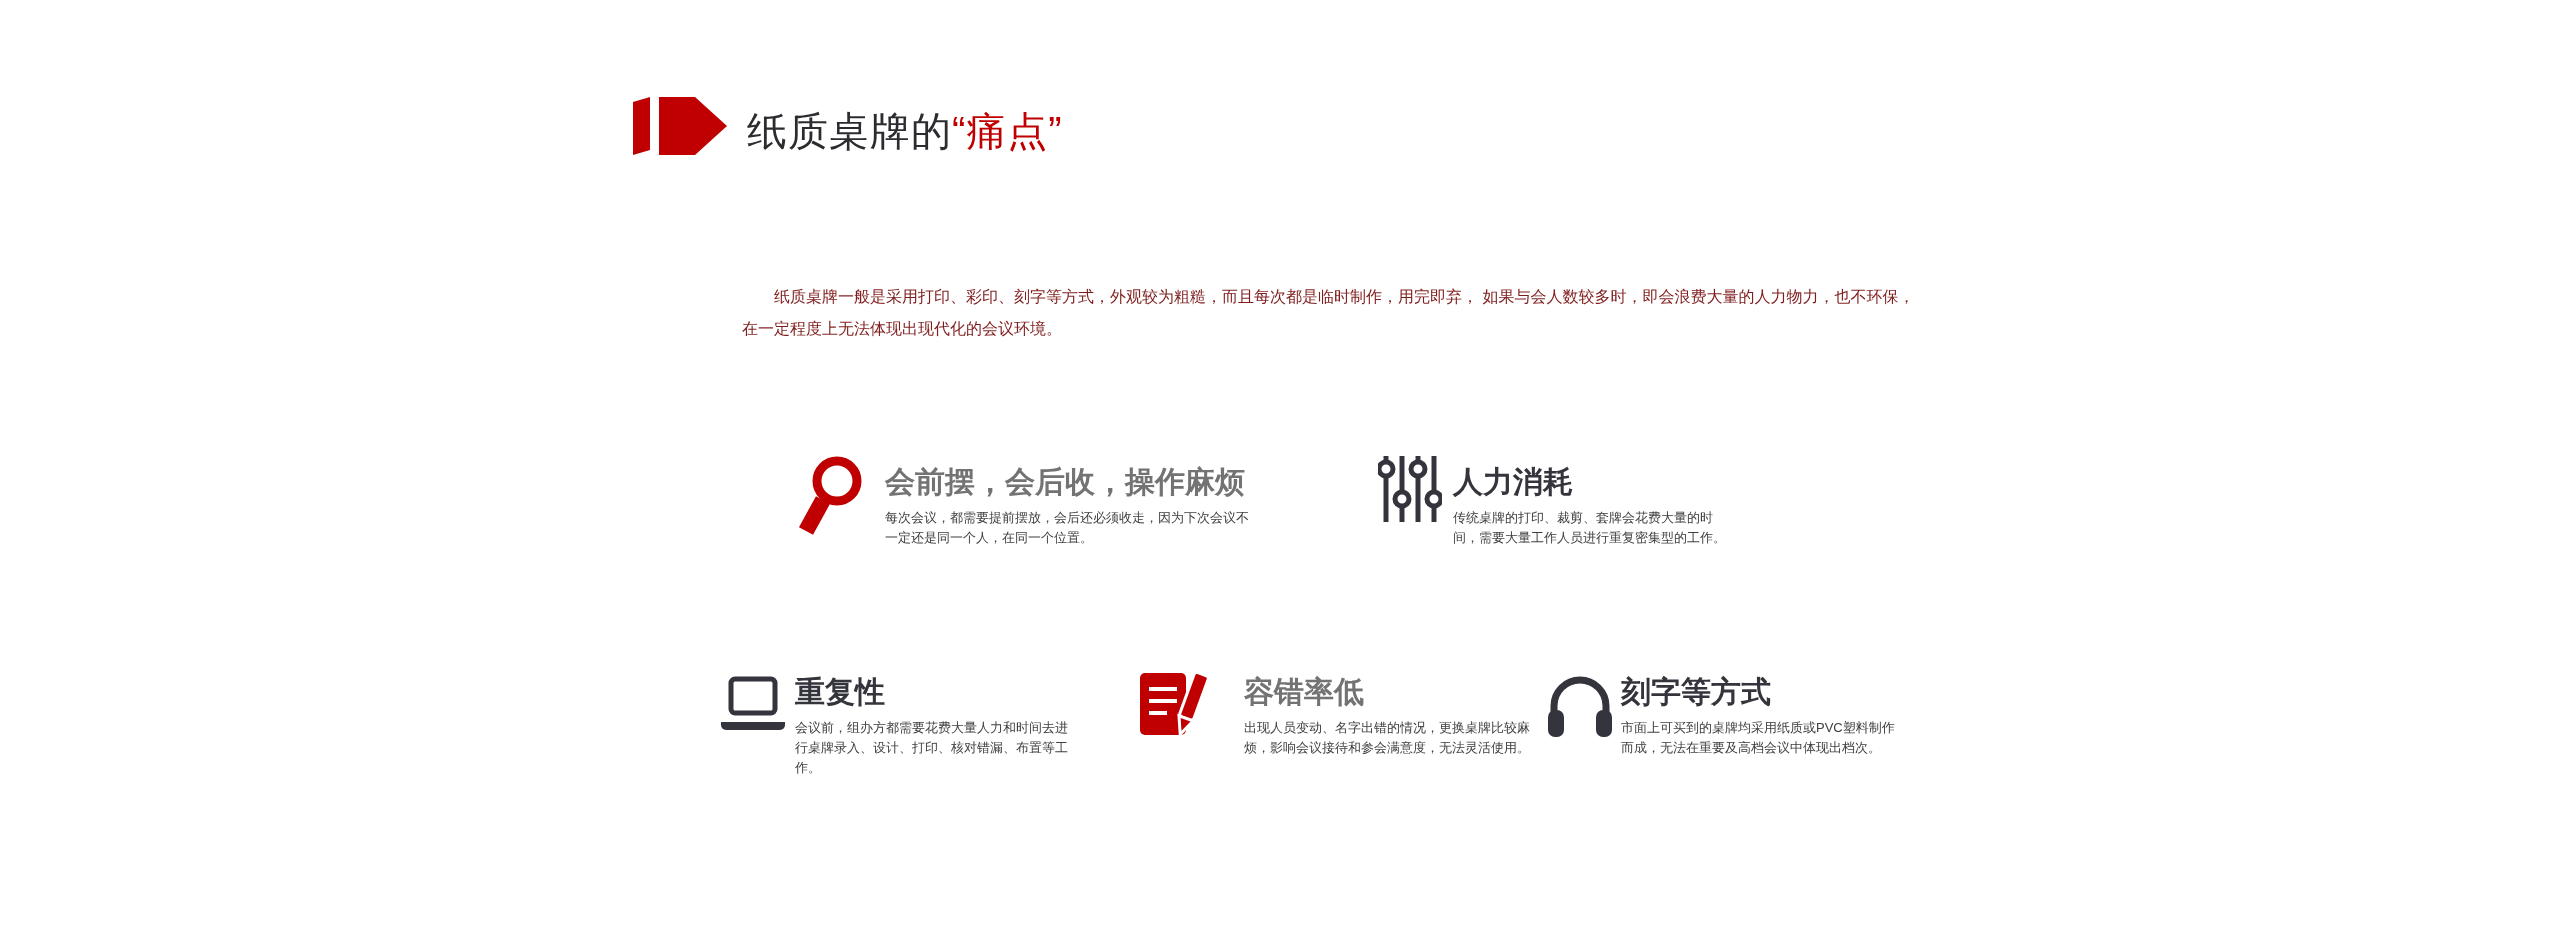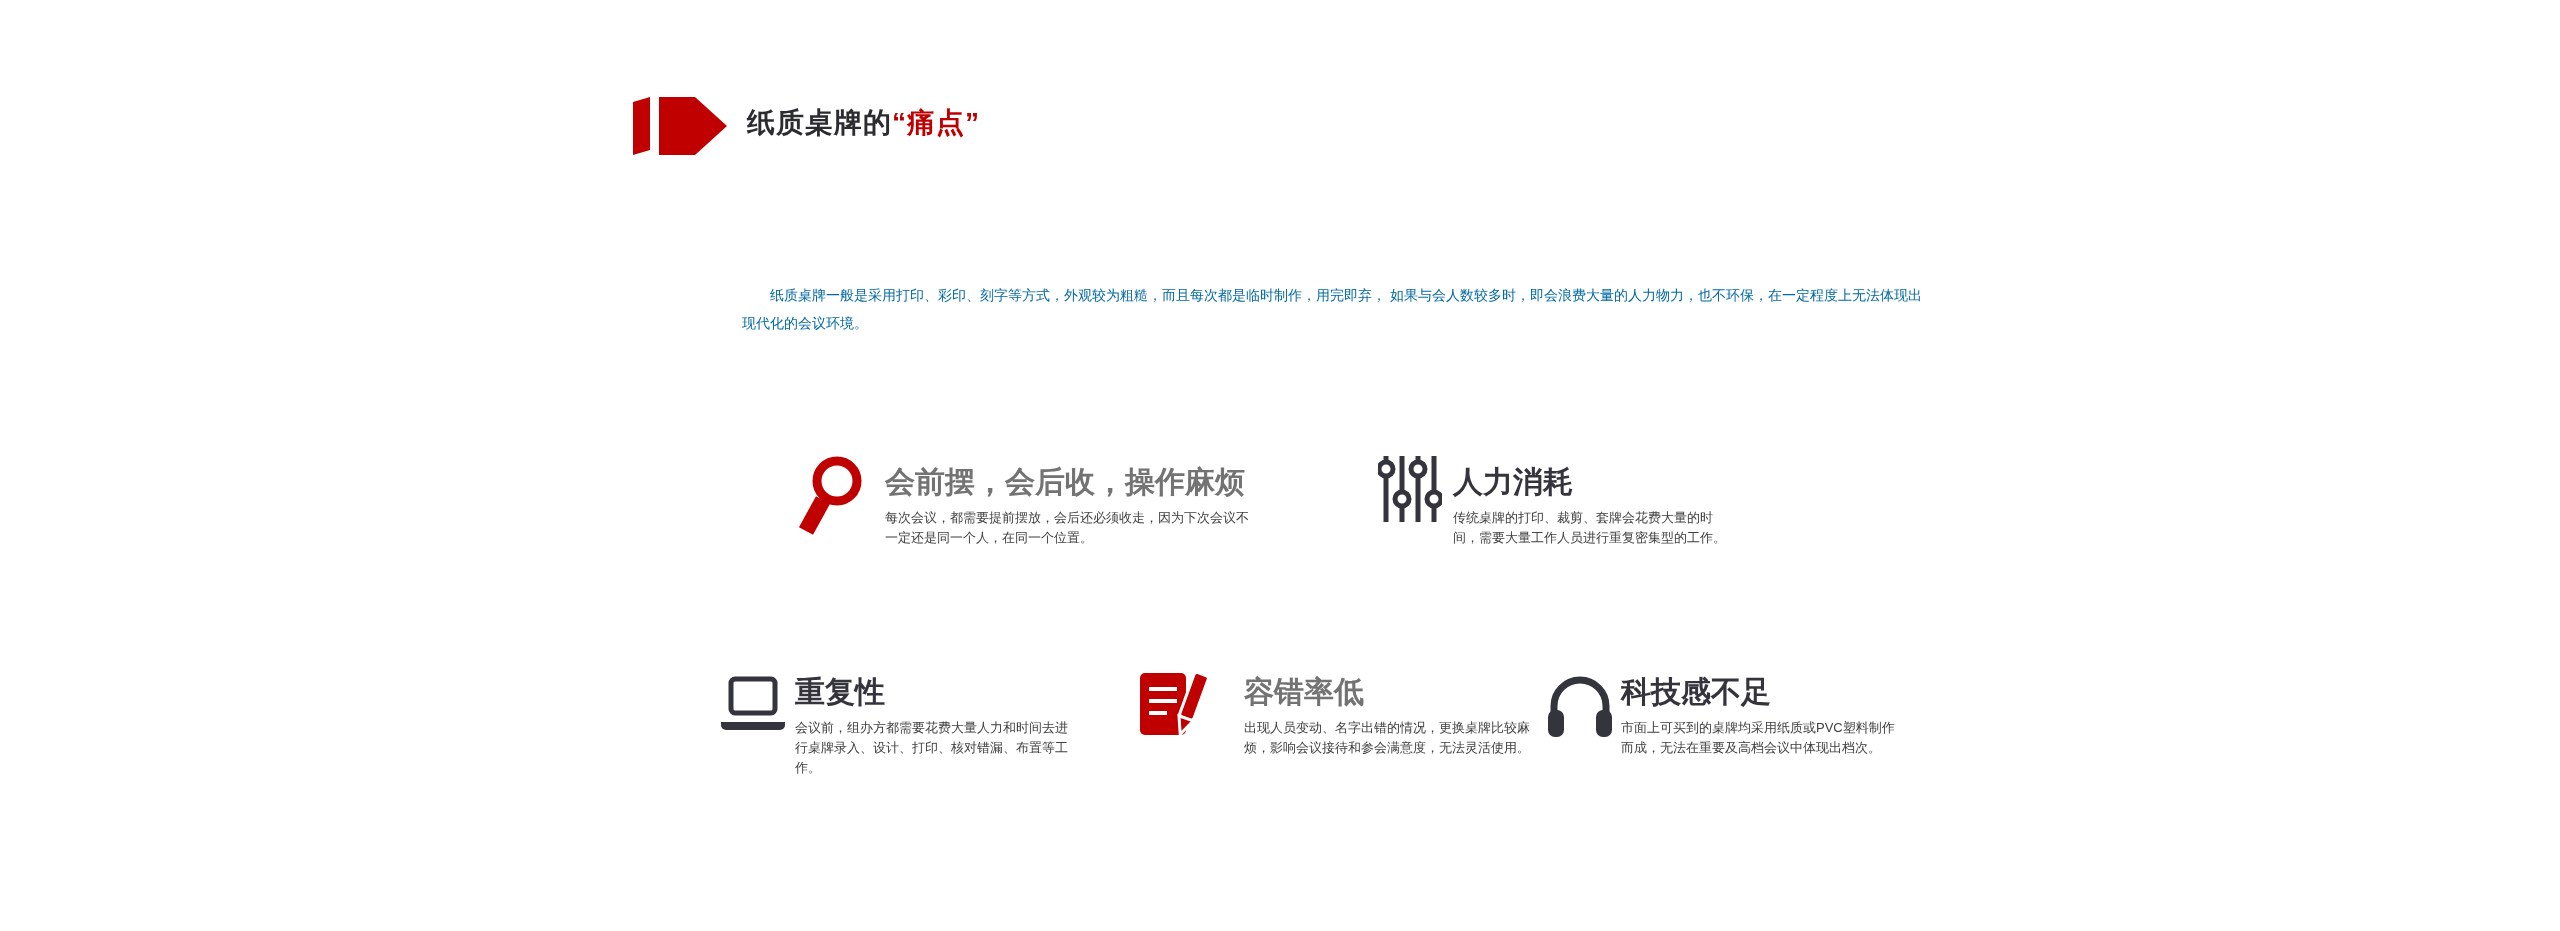--- a/index.html
+++ b/index.html
@@ -9,29 +9,29 @@
     font-family:"Liberation Sans","DejaVu Sans",sans-serif;
     color:#404040;
   }
   .stage { position:relative; width:2560px; height:931px; background:#ffffff; overflow:hidden; }
   .abs { position:absolute; }
 
   
   .header-marker { left:633px; top:97px; width:94px; height:58px; }
   .header-title {
     left:747px; top:104px;
-    font-size:28px; font-weight:bold; color:#2b2b30;
+    font-size:40px; font-weight:normal; color:#2b2b30;
     letter-spacing:1px; white-space:nowrap;text-align:right;
   }
   .header-title .hl { color:#c00000; }
 
   
   .intro {
     left:742px; top:281px; width:1182px;
-    font-size:14px; line-height:2; color:#0369a1;
+    font-size:16px; line-height:2; color:#7f1d1d;
     text-indent:2em;
   }
 
   
   .pp { position:absolute; }
   .pp-icon { position:absolute; left:0; }
   .pp-text { position:relative; }
   .pp-title {
     font-size:30px; font-weight:bold; line-height:1.3;
     color:#34343c; white-space:nowrap;
@@ -148,18 +148,18 @@
 
   <section class="pp pp-e">
     <span class="pp-icon">
       <svg width="64" height="70" viewBox="0 0 64 70" aria-hidden="true">
         <path d="M6,46 v-10 a26,26 0 0 1 52,0 v10" fill="none" stroke="#34343c" stroke-width="7"></path>
         <rect x="0" y="40" width="16" height="27" rx="7" fill="#34343c"></rect>
         <rect x="48" y="40" width="16" height="27" rx="7" fill="#34343c"></rect>
       </svg>
     </span>
     <div class="pp-text">
-      <h3 class="pp-title">科技感不足</h3>
+      <h3 class="pp-title">刻字等方式</h3>
       <p class="pp-body">市面上可买到的桌牌均采用纸质或PVC塑料制作而成，无法在重要及高档会议中体现出档次。</p>
     </div>
   </section>
 
 </div>
 
 </body></html>

